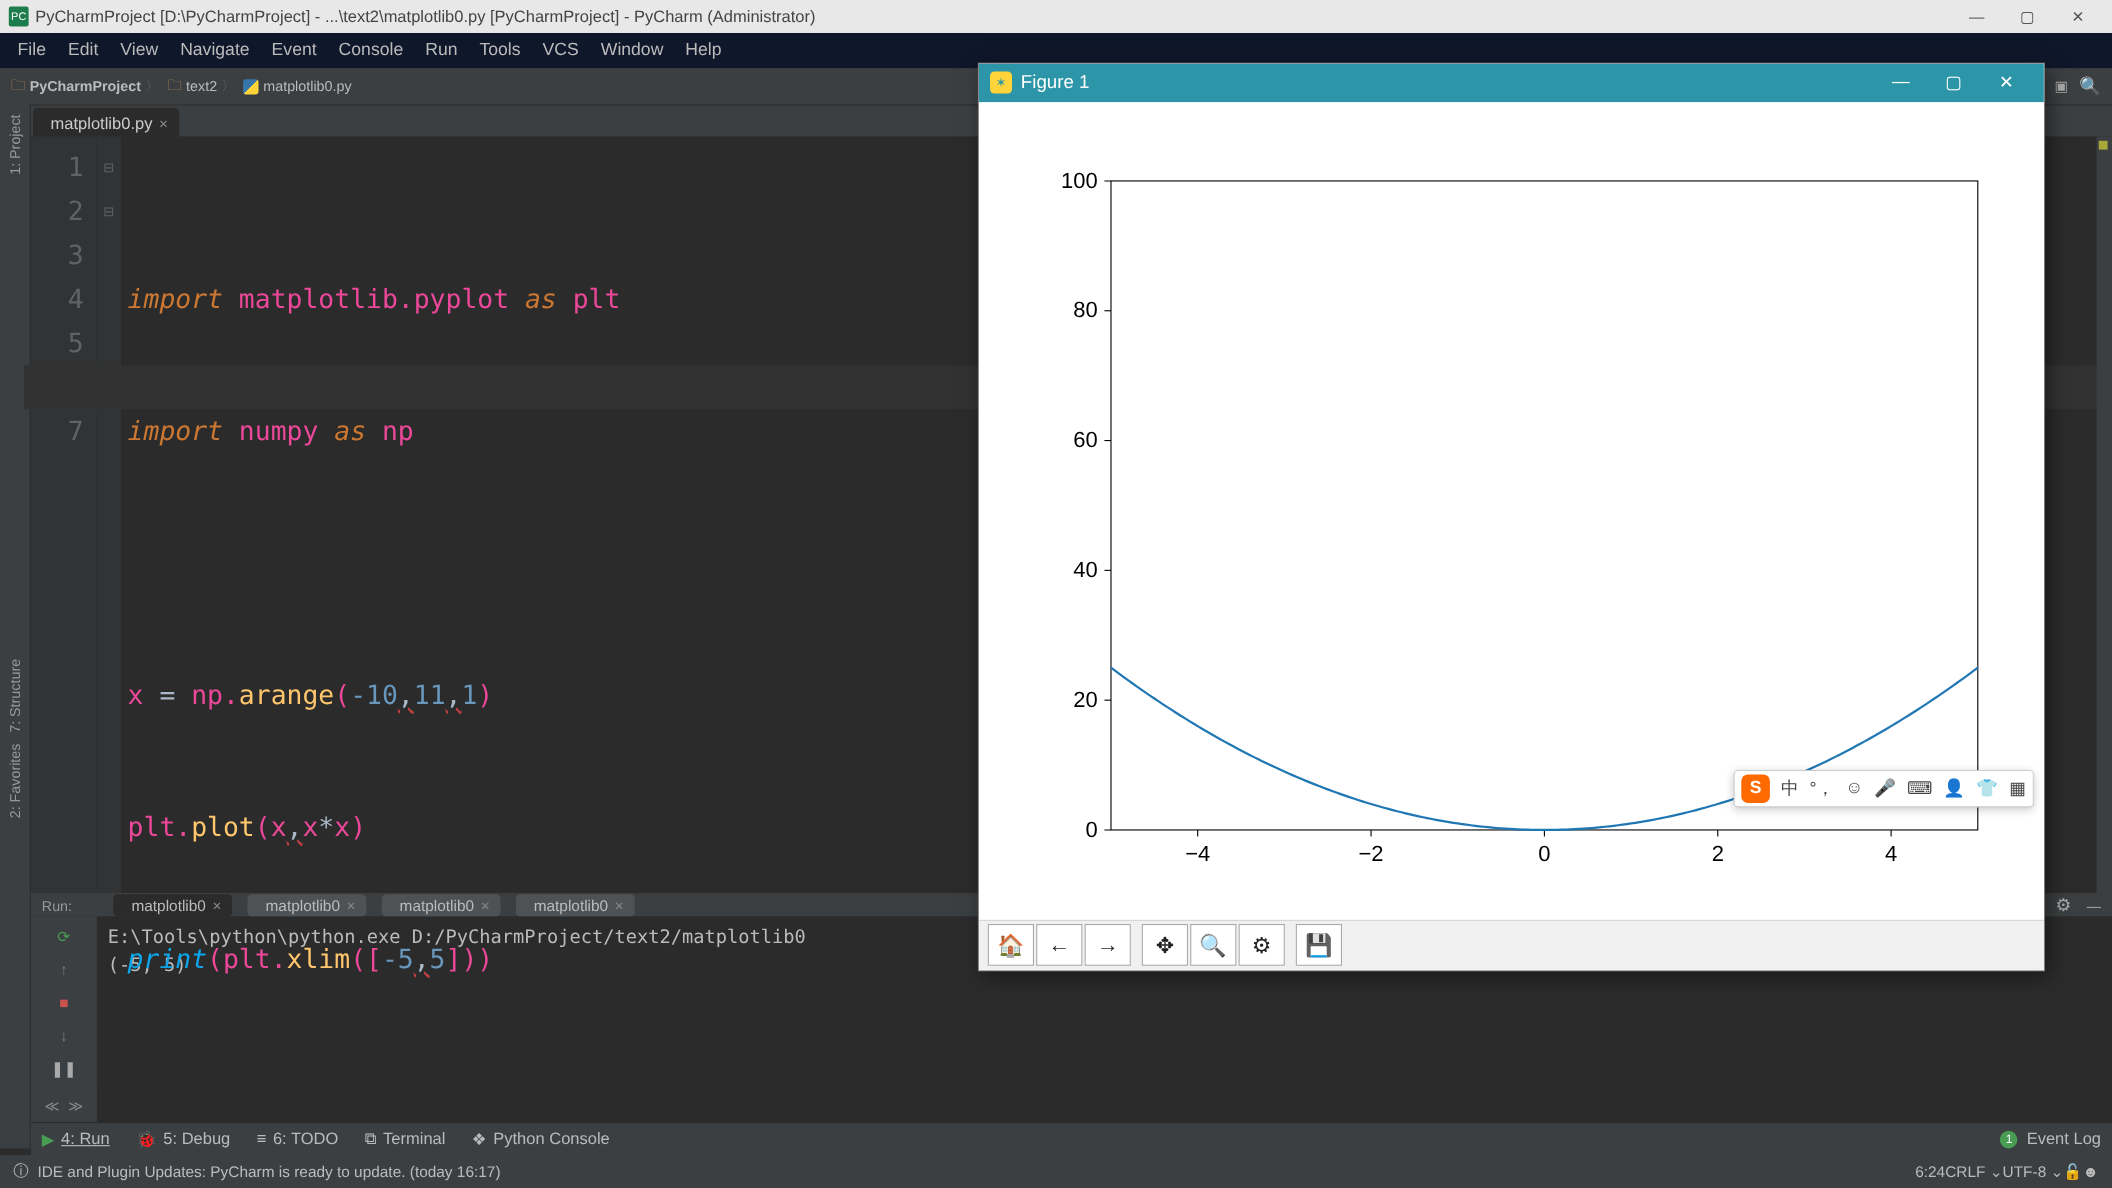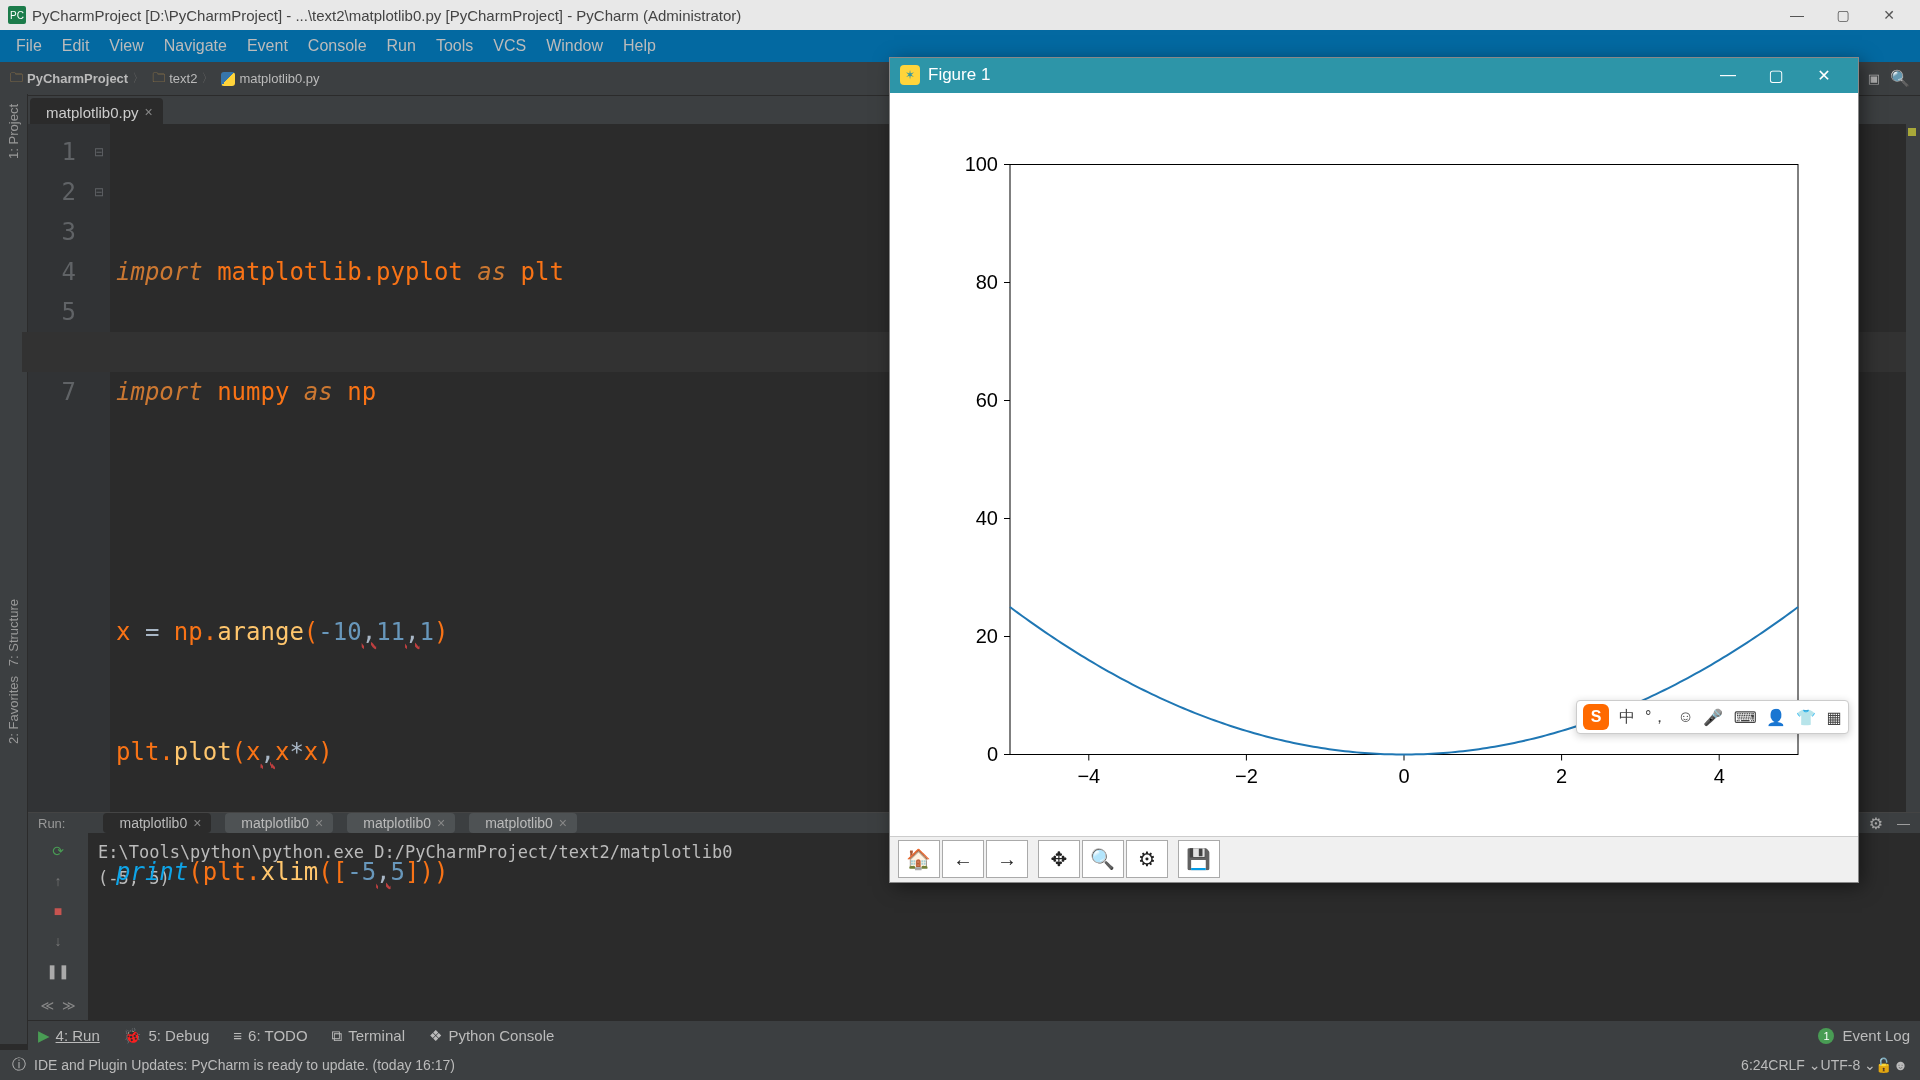--- a/index.html
+++ b/index.html
@@ -40,21 +40,21 @@
   width: 46px; height: 30px;
   display: inline-flex;
   align-items: center;
   justify-content: center;
   color: #555;
   font-size: 14px;
 }
 
 .menubar {
   height: 30px;
-  background: #0369a1;
+  background: #0f172a;
   display: flex;
   align-items: center;
   padding: 16px 6px;
   color: #bbbbbb;
   font-size: 16px;
 }
 .menubar .menu-item {
   padding: 0 10px;
   height: 100%;
   display: inline-flex;
@@ -169,21 +169,21 @@
   position: absolute;
   left: -88px;
   right: 0;
   height: 40px;
   background: #323232;
 }
 .code .kw { color: #cc7832; font-style: italic; }
 .code .fn { color: #ffc66d; }
 .code .builtin { color: #0ea5e9; font-style: italic; }
 .code .num { color: #6897bb; }
-.code .txt { color: #f97316; }
+.code .txt { color: #ec4899; }
 .code .op { color: #a9b7c6; }
 .code .squiggle { text-decoration: underline wavy #be3f3f; }
 
 .runpanel {
   position: absolute;
   left: 28px;
   right: 0;
   bottom: 60px;
   height: 208px;
   background: #2b2b2b;

